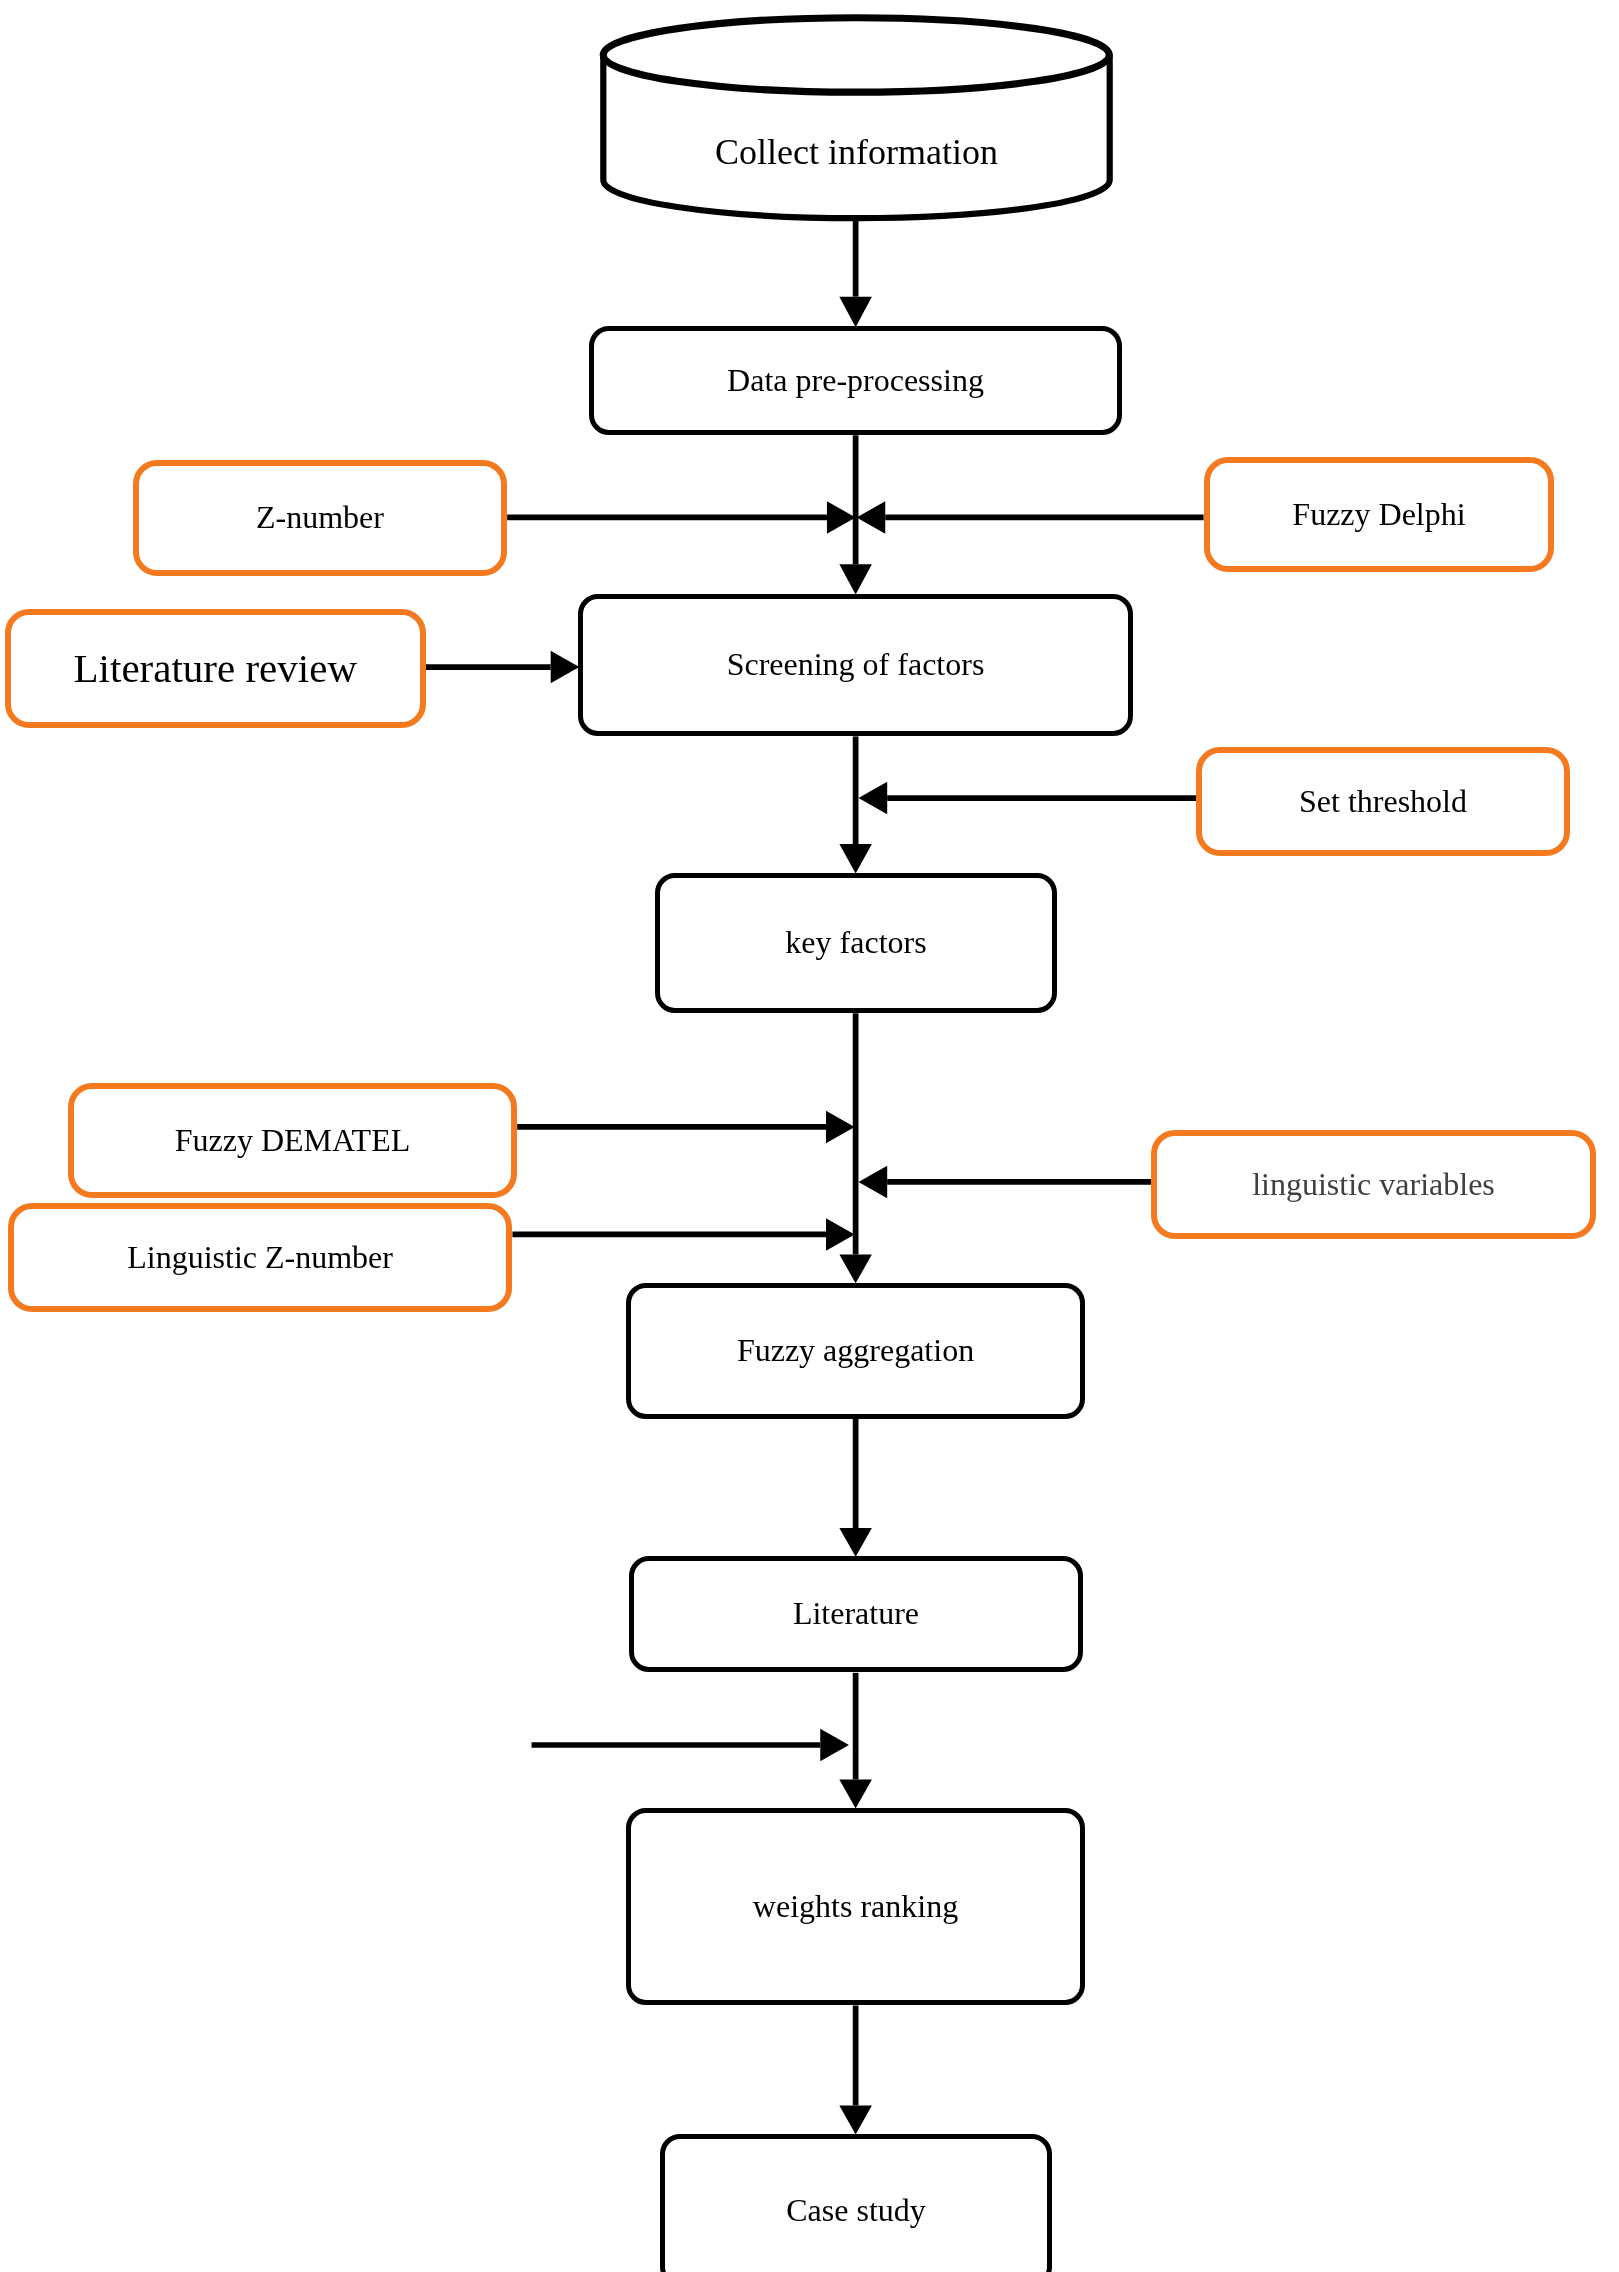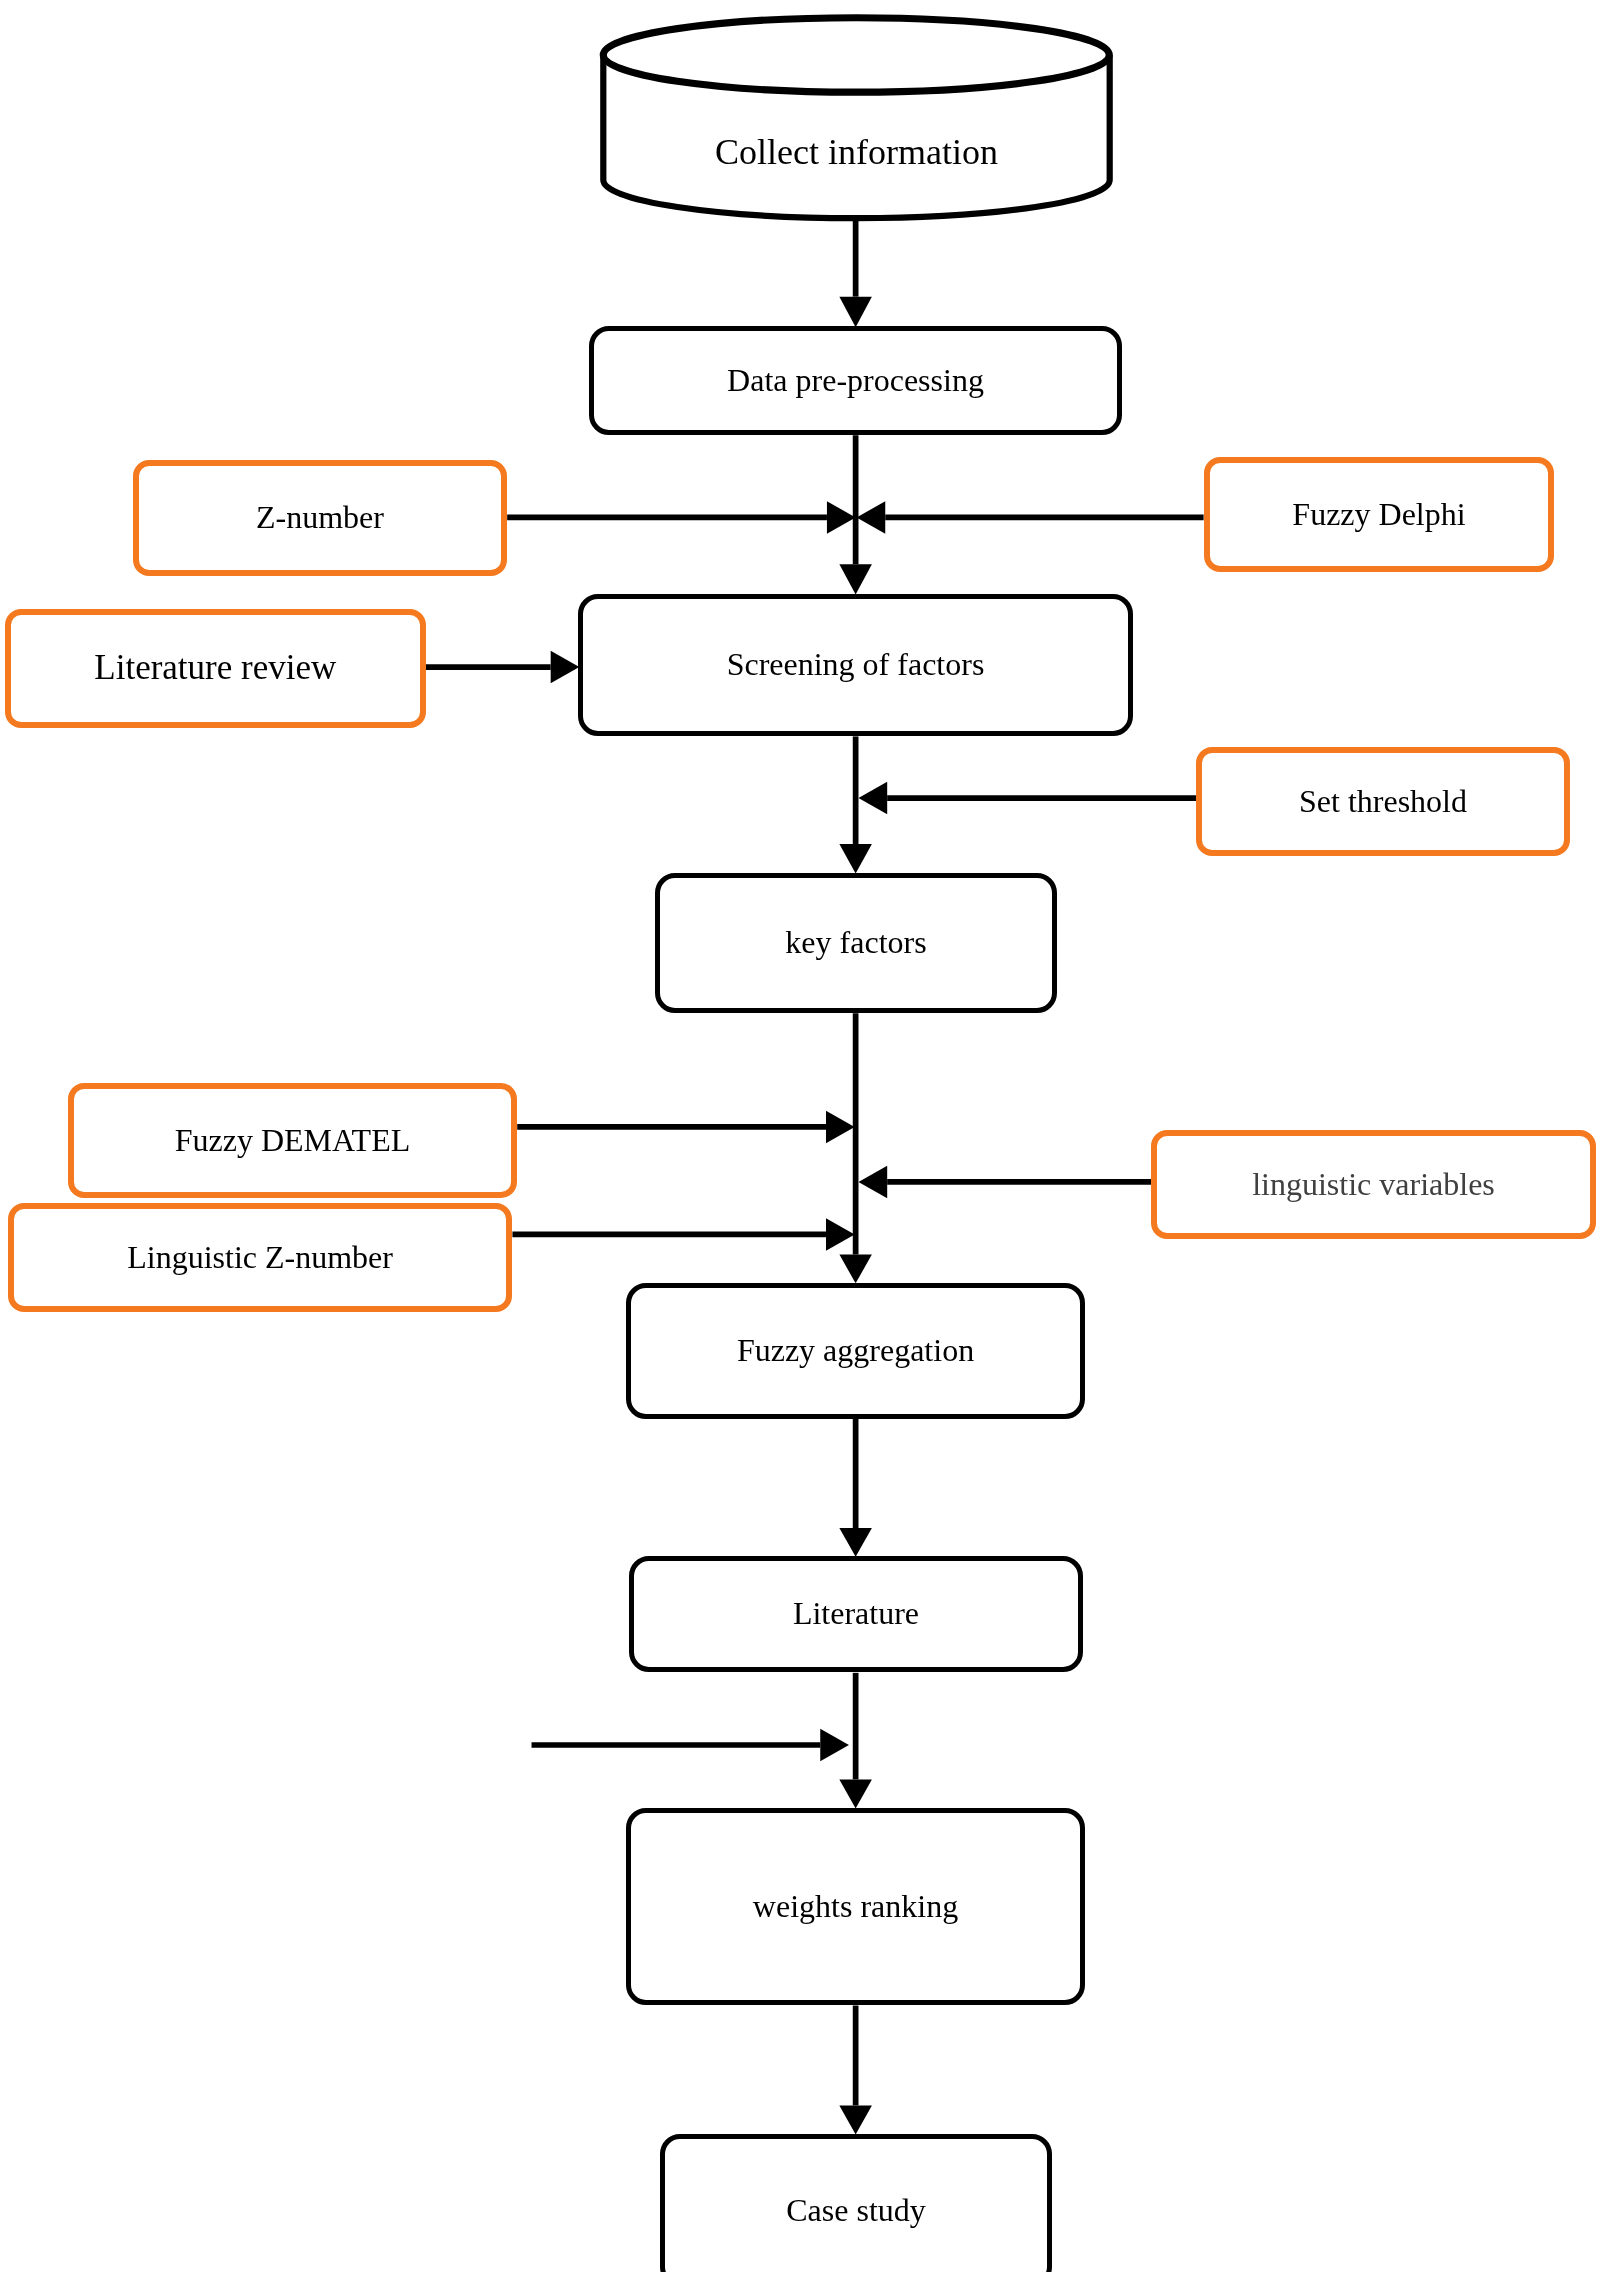--- a/index.html
+++ b/index.html
@@ -4,25 +4,25 @@
 <style>
   html,body{margin:0;padding:0;background:var(--background,#fff);}
   .canvas{position:relative;width:1619px;height:2273px;background:var(--background,#fff);
           font-family:"Liberation Serif","DejaVu Serif",serif;color:var(--text,#000);}
   .connector-layer{position:absolute;left:0;top:0;width:1619px;height:2273px;}
   .connector-line{stroke:var(--connector,#000);stroke-width:12px;fill:none;}
   .connector-head{fill:var(--connector,#000);stroke:none;}
   .node{position:absolute;box-sizing:border-box;display:flex;align-items:center;justify-content:center;
         text-align:center;font-size:32px;line-height:1.1;background:#fff;}
   .black-box{border:5.7px solid var(--box-border-black,#000);border-radius:20px;}
-  .orange-box{border:6.2px solid var(--box-border-orange,#F4791F);border-radius:16px;}
+  .orange-box{border:6.2px solid var(--box-border-orange,#F4791F);border-radius:24px;}
   .cylinder{position:absolute;background:transparent;}
   .cyl-shape{stroke:var(--box-border-black,#000);fill:#fff;}
   .cyl-label{position:absolute;left:0;right:0;top:119px;text-align:center;font-size:36px;}
-  .lit-font{font-size:35px;}
+  .lit-font{font-size:41px;}
   .gray-text{color:var(--linguistic-variables-text,#404040);}
 </style>
 </head>
 <body>
 
 <div class="canvas">
 
   <svg class="connector-layer" width="1619" height="2273" viewBox="0 0 3387 4754" xmlns="http://www.w3.org/2000/svg">
 
     <line class="connector-line" x1="1790" y1="452" x2="1790" y2="620"></line>

